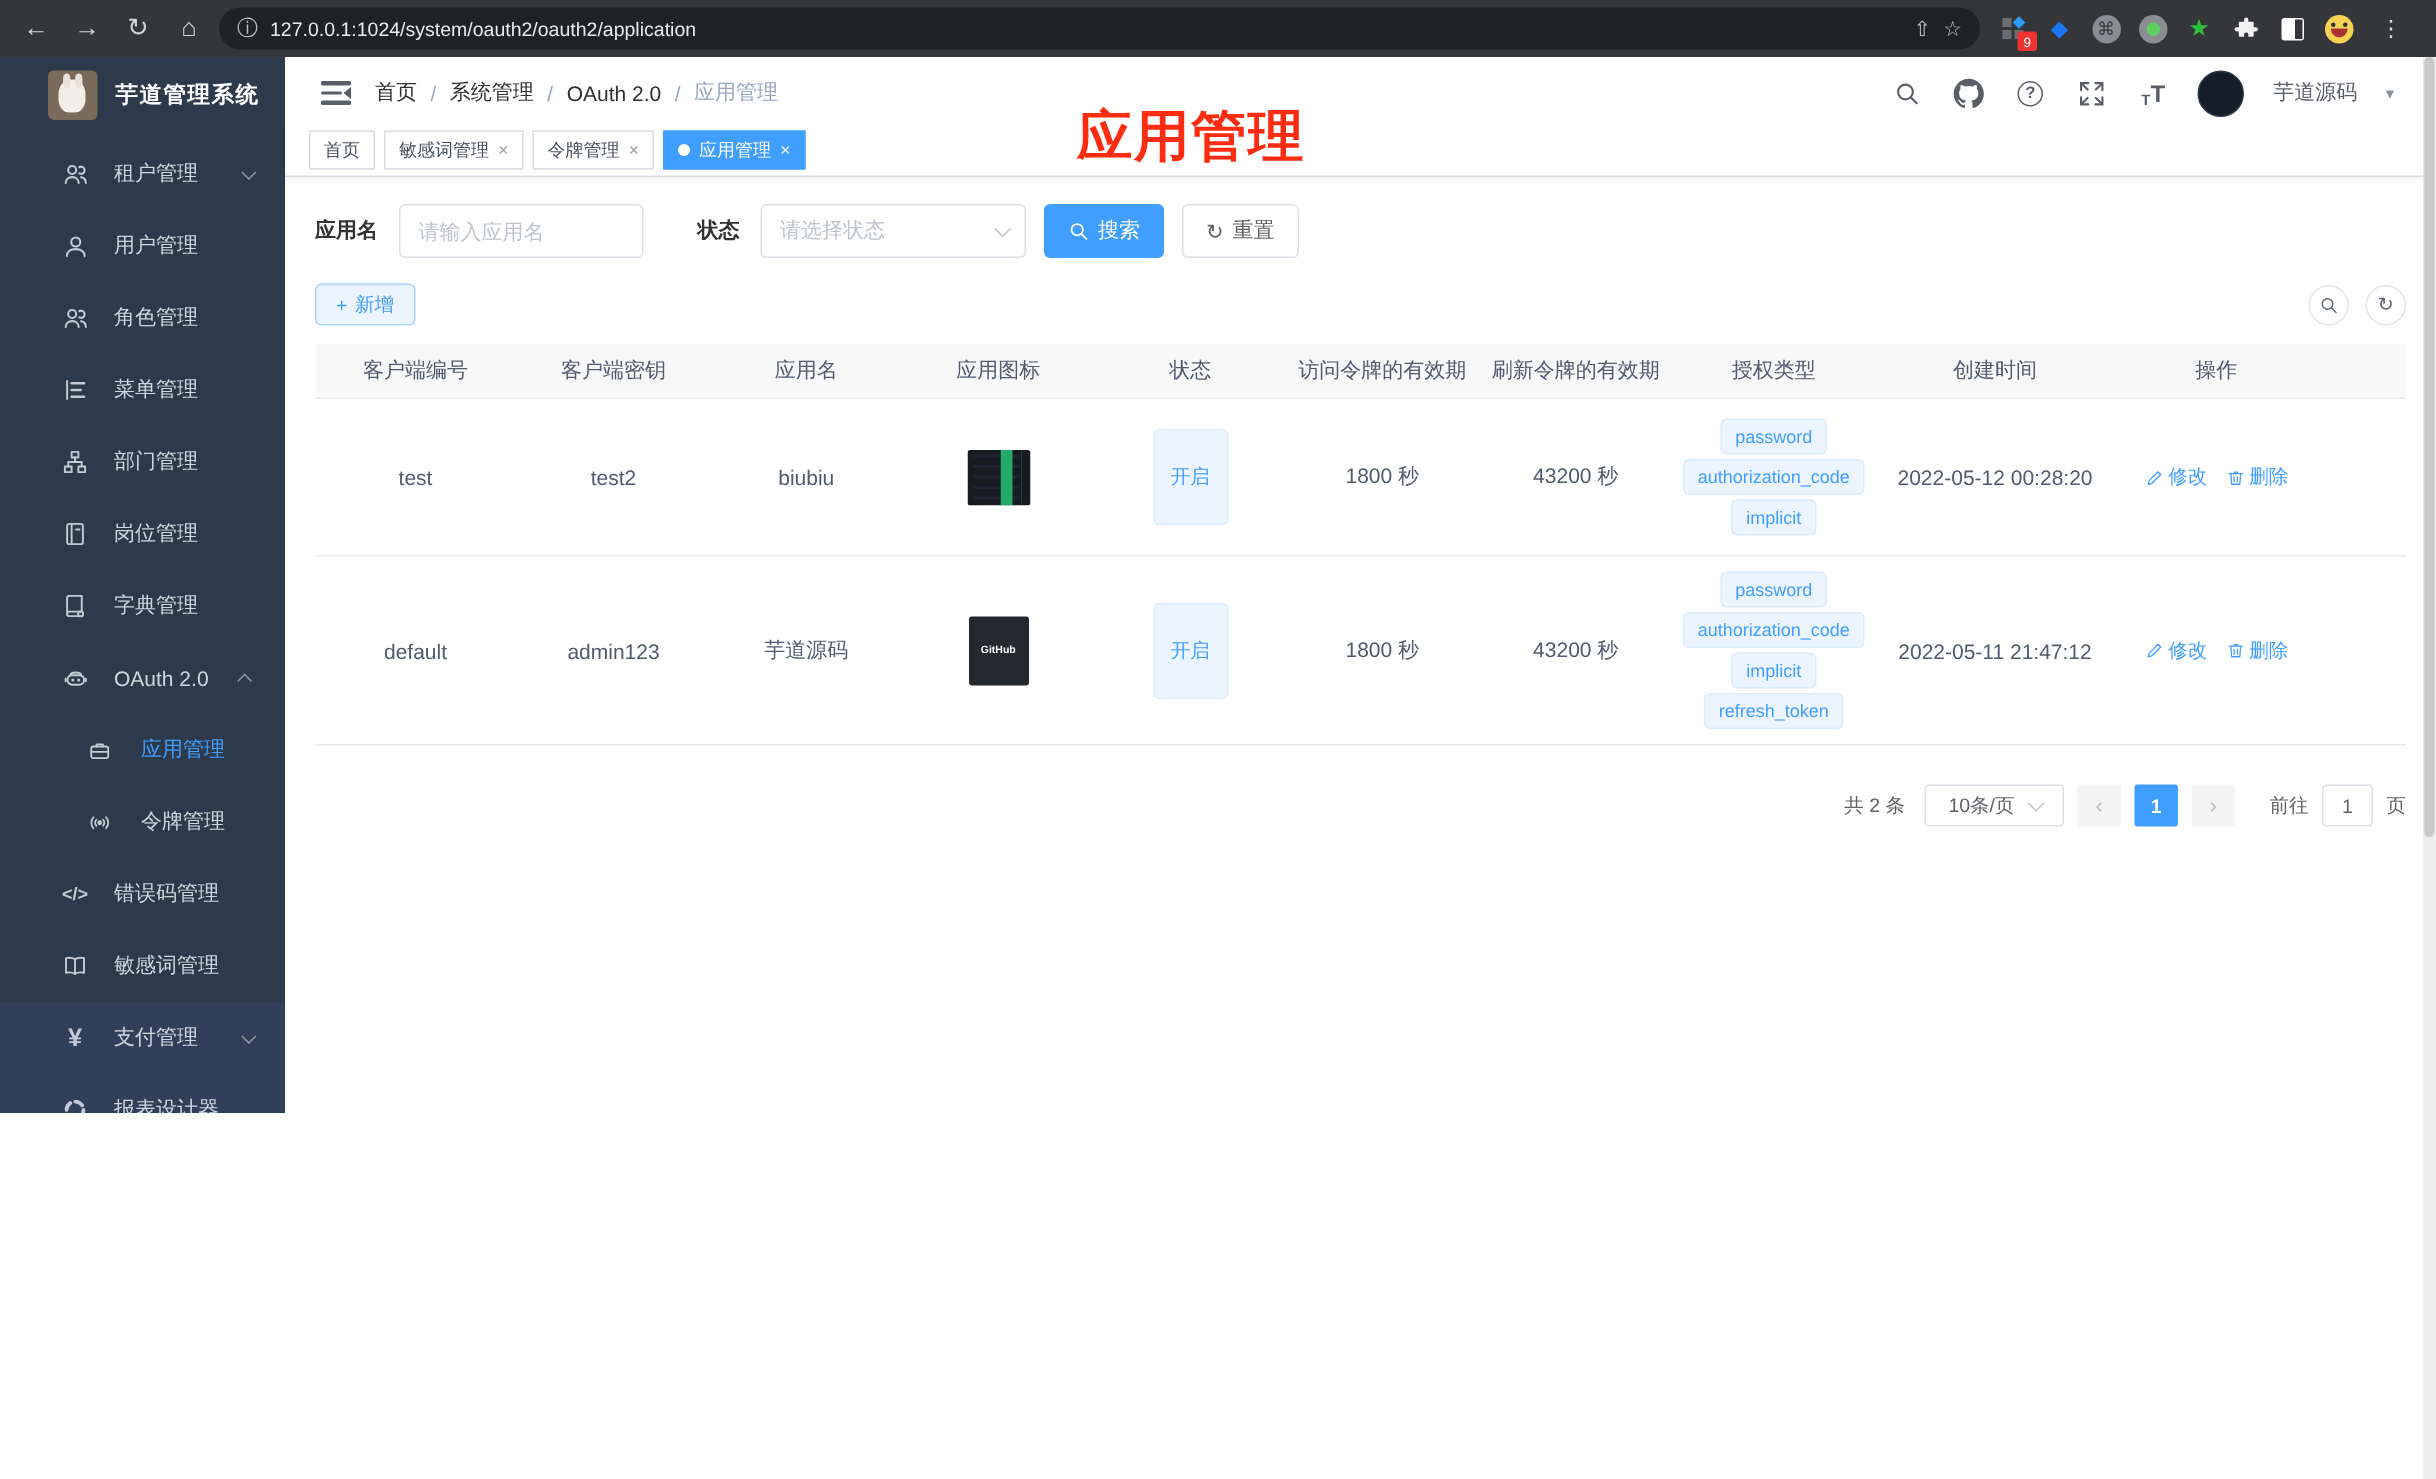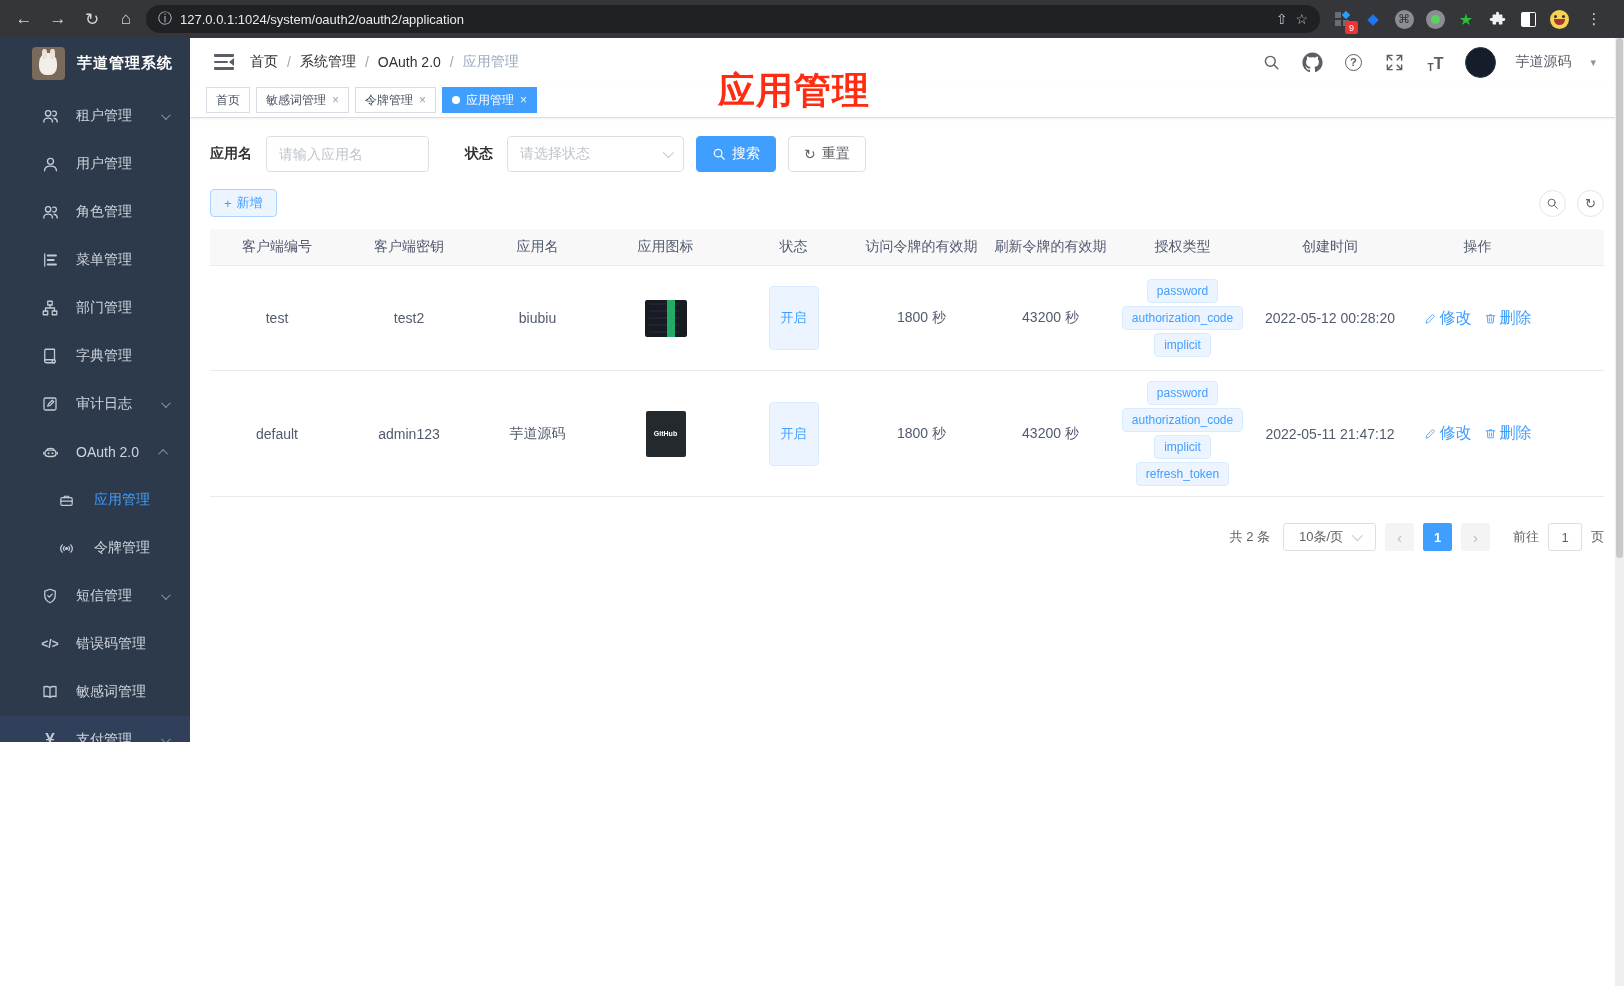--- a/index.html
+++ b/index.html
@@ -111,21 +111,21 @@
   .c5{width:129px;} .c6{width:129px;} .c7{width:135px;} .c8{width:160px;} .c9{width:135px;}
   .row-1 { height:105px; } .row-2 { height:126px; }
   .thumb1 { width:42px; height:37px; background:#171b22; border-radius:2px;
     background-image:linear-gradient(90deg,#2a6 0 8px,transparent 8px),linear-gradient(#223 0 2px,transparent 2px);
     background-size:14px 3px, 30px 7px; background-position:22px 4px, 4px 10px; background-repeat:repeat-y; }
   .thumb2 { width:40px; height:46px; background:#24292e; border-radius:2px; color:#fff; font-size:7px; display:flex; align-items:center; justify-content:center; font-weight:bold; }
   .status-tag { padding:22px 11px; background:#ecf5ff; border:1px solid #d9ecff; color:#409eff; border-radius:4px; font-size:13px; }
   .gt-col { display:flex; flex-direction:column; align-items:center; gap:3px; }
   .gt { padding:4px 9px; background:#ecf5ff; border:1px solid #d9ecff; color:#409eff; border-radius:4px; font-size:12px; white-space:nowrap; }
   .ops { display:flex; gap:12px; }
-  .op-link { color:#409eff; font-size:16px; display:inline-flex; align-items:center; gap:3px; cursor:pointer; }
+  .op-link { color:#409eff; font-size:13px; display:inline-flex; align-items:center; gap:3px; cursor:pointer; }
   .op-link svg { stroke:#409eff; fill:none; stroke-width:1.6; stroke-linecap:round; stroke-linejoin:round; }
 
   
   .pager { margin-top:26px; display:flex; align-items:center; justify-content:flex-end; gap:9px; font-size:13px; color:#606266; }
   .pg-total { margin-right:4px; }
   .pg-size { width:93px; height:28px; border:1px solid #dcdfe6; border-radius:3px; display:flex; align-items:center; justify-content:center; gap:9px; color:#606266; cursor:pointer; }
   .pg-btn { min-width:29px; height:28px; background:#f4f4f5; border-radius:2px; display:flex; align-items:center; justify-content:center; color:#b7bcc4; font-size:15px; cursor:pointer; }
   .pg-page { min-width:29px; height:28px; background:#409eff; color:#fff; border-radius:2px; display:flex; align-items:center; justify-content:center; font-weight:bold; font-size:13px; cursor:pointer; }
   .pg-goto-input { width:34px; height:28px; border:1px solid #dcdfe6; border-radius:3px; text-align:center; font-size:13px; color:#606266; font-family:inherit; }
 
@@ -239,36 +239,35 @@
               <rect x="3" y="16" width="6" height="5"></rect>
               <rect x="15" y="16" width="6" height="5"></rect>
               <path d="M12 8v4M6 16v-4h12v4"></path>
             </svg>
           </span>
         <span class="m-label">部门管理</span>
       </div>
       <div class="m-item">
         <span class="m-ic">
             <svg width="18" height="18" viewBox="0 0 24 24">
+              <rect x="5" y="3" width="14" height="18" rx="2"></rect>
+              <path d="M9 3v18M13 8h3"></path>
+            </svg>
+          </span>
+        <span class="m-label">岗位管理</span>
+      </div>
+      <div class="m-item">
+        <span class="m-ic">
+            <svg width="18" height="18" viewBox="0 0 24 24">
               <path d="M6 3h12v14H7a2 2 0 00-2 2V5a2 2 0 012-2z"></path>
               <path d="M5 19a2 2 0 002 2h11"></path>
               <circle cx="17" cy="19" r="2.2"></circle>
             </svg>
           </span>
         <span class="m-label">字典管理</span>
-      </div>
-      <div class="m-item">
-        <span class="m-ic">
-            <svg width="18" height="18" viewBox="0 0 24 24">
-              <rect x="4" y="4" width="16" height="16" rx="2"></rect>
-              <path d="M9 15l1-3 5-5 2 2-5 5-3 1z"></path>
-            </svg>
-          </span>
-        <span class="m-label">审计日志</span>
-          <span class="chev"></span>
       </div>
       <div class="m-item">
         <span class="m-ic">
             <svg width="19" height="19" viewBox="0 0 24 24">
               <rect x="5" y="9" width="14" height="8" rx="4"></rect>
               <path d="M7.5 9c0-3 9-3 9 0"></path>
               <path d="M9.5 13h.01M14.5 13h.01" stroke-width="2.6"></path>
               <path d="M3.5 12v2M20.5 12v2"></path>
             </svg>
           </span>
@@ -285,30 +284,20 @@
         <span class="m-label">应用管理</span>
       </div>
       <div class="m-item sub">
         <span class="m-ic">
             <svg width="17" height="17" viewBox="0 0 24 24">
               <circle cx="12" cy="12" r="1.4" fill="#c3cad4"></circle>
               <path d="M8.8 9.2a4.4 4.4 0 000 5.6M15.2 9.2a4.4 4.4 0 010 5.6M6 6.8a8 8 0 000 10.4M18 6.8a8 8 0 010 10.4"></path>
             </svg>
           </span>
         <span class="m-label">令牌管理</span>
-      </div>
-      <div class="m-item">
-        <span class="m-ic">
-            <svg width="18" height="18" viewBox="0 0 24 24">
-              <path d="M12 3l7 2.6V11c0 5-3 8.2-7 10-4-1.8-7-5-7-10V5.6z"></path>
-              <path d="M9 11.5l2 2 4-4"></path>
-            </svg>
-          </span>
-        <span class="m-label">短信管理</span>
-          <span class="chev"></span>
       </div>
       <div class="m-item">
         <span class="m-ic" style="font-size:12px;font-weight:bold">&lt;/&gt;</span>
         <span class="m-label">错误码管理</span>
       </div>
       <div class="m-item">
         <span class="m-ic">
             <svg width="18" height="18" viewBox="0 0 24 24">
               <path d="M12 6c-2-1.4-5-1.6-8-1v13c3-.6 6-.4 8 1 2-1.4 5-1.6 8-1V5c-3-.6-6-.4-8 1z"></path>
               <path d="M12 6v13"></path>

